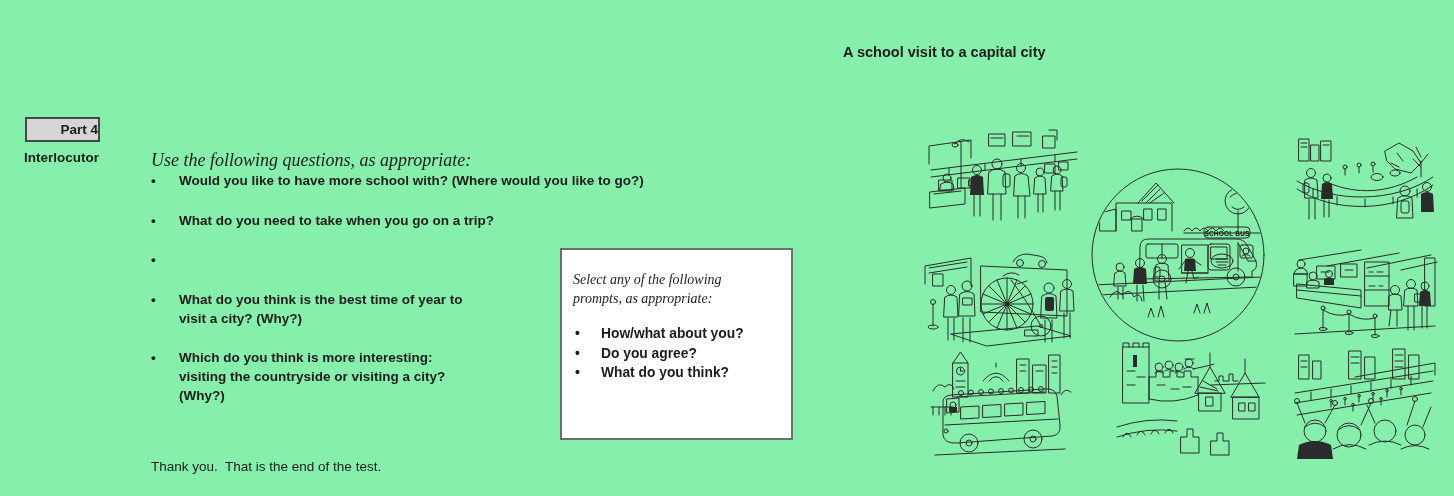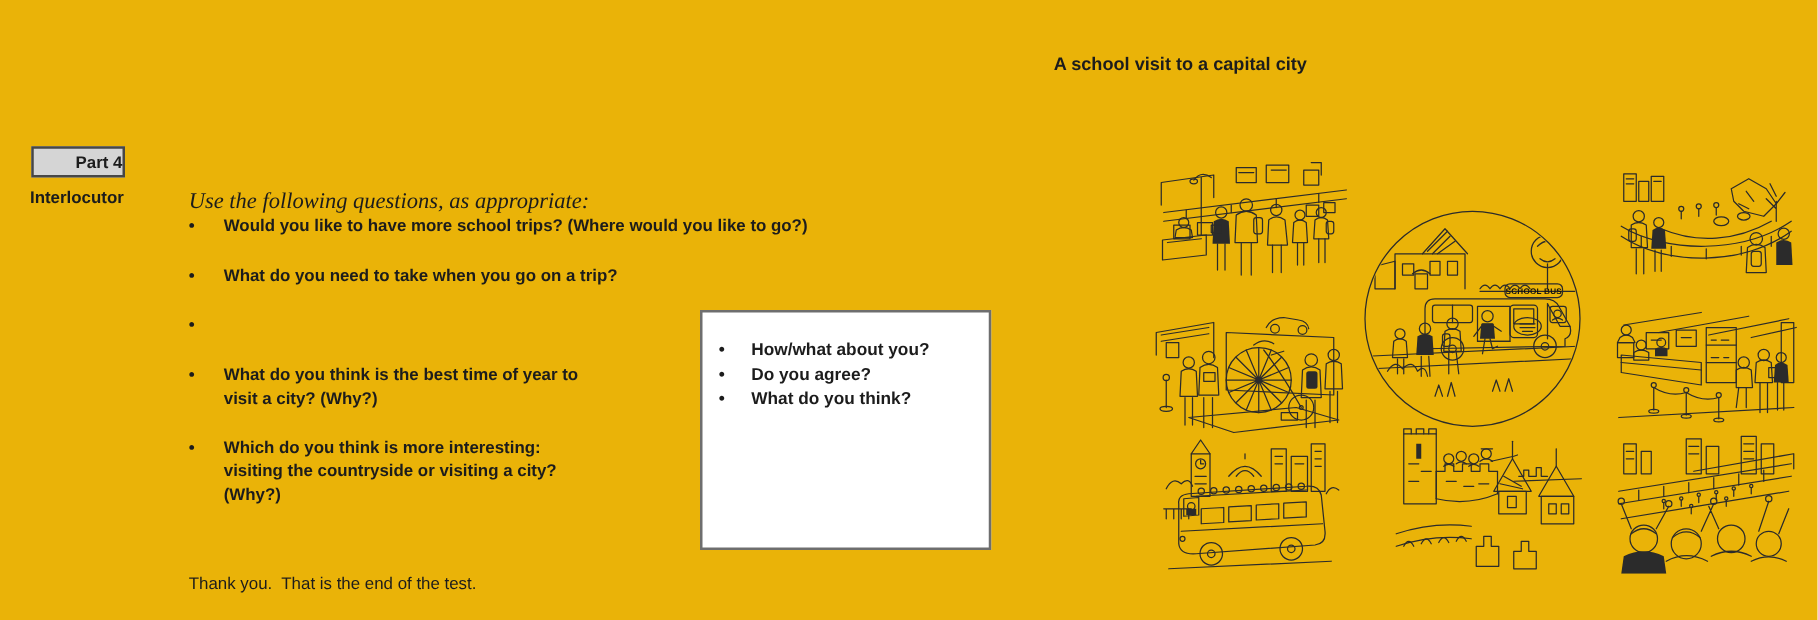--- a/index.html
+++ b/index.html
@@ -1,17 +1,17 @@
 <!DOCTYPE html>
 <html><head>
 <meta charset="utf-8">
 <style>
   html,body{margin:0;padding:0;background:#ffffff;}
   .page{
-    position:relative;width:1454px;height:496px;background:#eab308;overflow:hidden;
+    position:relative;width:1454px;height:496px;background:#86efac;overflow:hidden;
     font-family:"Liberation Sans",sans-serif;color:#1c1c1c;
   }
   .pre{white-space:pre-wrap;}
   .title{
     position:absolute;left:843px;top:45px;font-size:14.5px;font-weight:bold;line-height:1.1;
   }
   .part-box{
     position:absolute;left:25px;top:117px;width:71px;height:21px;
     background:#d5d5d5;border:2px solid #474747;
     display:flex;align-items:center;justify-content:flex-end;
@@ -65,21 +65,21 @@
     <span>Part 4</span>
   </div>
 
   <div class="speaker">Interlocutor</div>
 
   <div class="instruction">Use the following questions, as appropriate:</div>
 
   <ul class="questions">
     <li>
       <span class="q-bullet">•</span>
-      <span class="pre">Would you like to have more school trips? (Where would you like to go?)</span>
+      <span class="pre">Would you like to have more school with? (Where would you like to go?)</span>
     </li>
     <li>
       <span class="q-bullet">•</span>
       <span class="pre">What do you need to take when you go on a trip?</span>
     </li>
     <li>
       <span class="q-bullet">•</span>
     </li>
     <li>
       <span class="q-bullet">•</span>
@@ -88,20 +88,22 @@
     </li>
     <li>
       <span class="q-bullet">•</span>
       <span class="pre">Which do you think is more interesting:
 visiting the countryside or visiting a city?
 (Why?)</span>
     </li>
   </ul>
 
   <div class="prompts-box">
+    <p class="prompts-instruction pre">Select any of the following
+prompts, as appropriate:</p>
     <ul class="prompts">
       <li>
         <span class="p-bullet">•</span>
         <span>How/what about you?</span>
       </li>
       <li>
         <span class="p-bullet">•</span>
         <span>Do you agree?</span>
       </li>
       <li>

